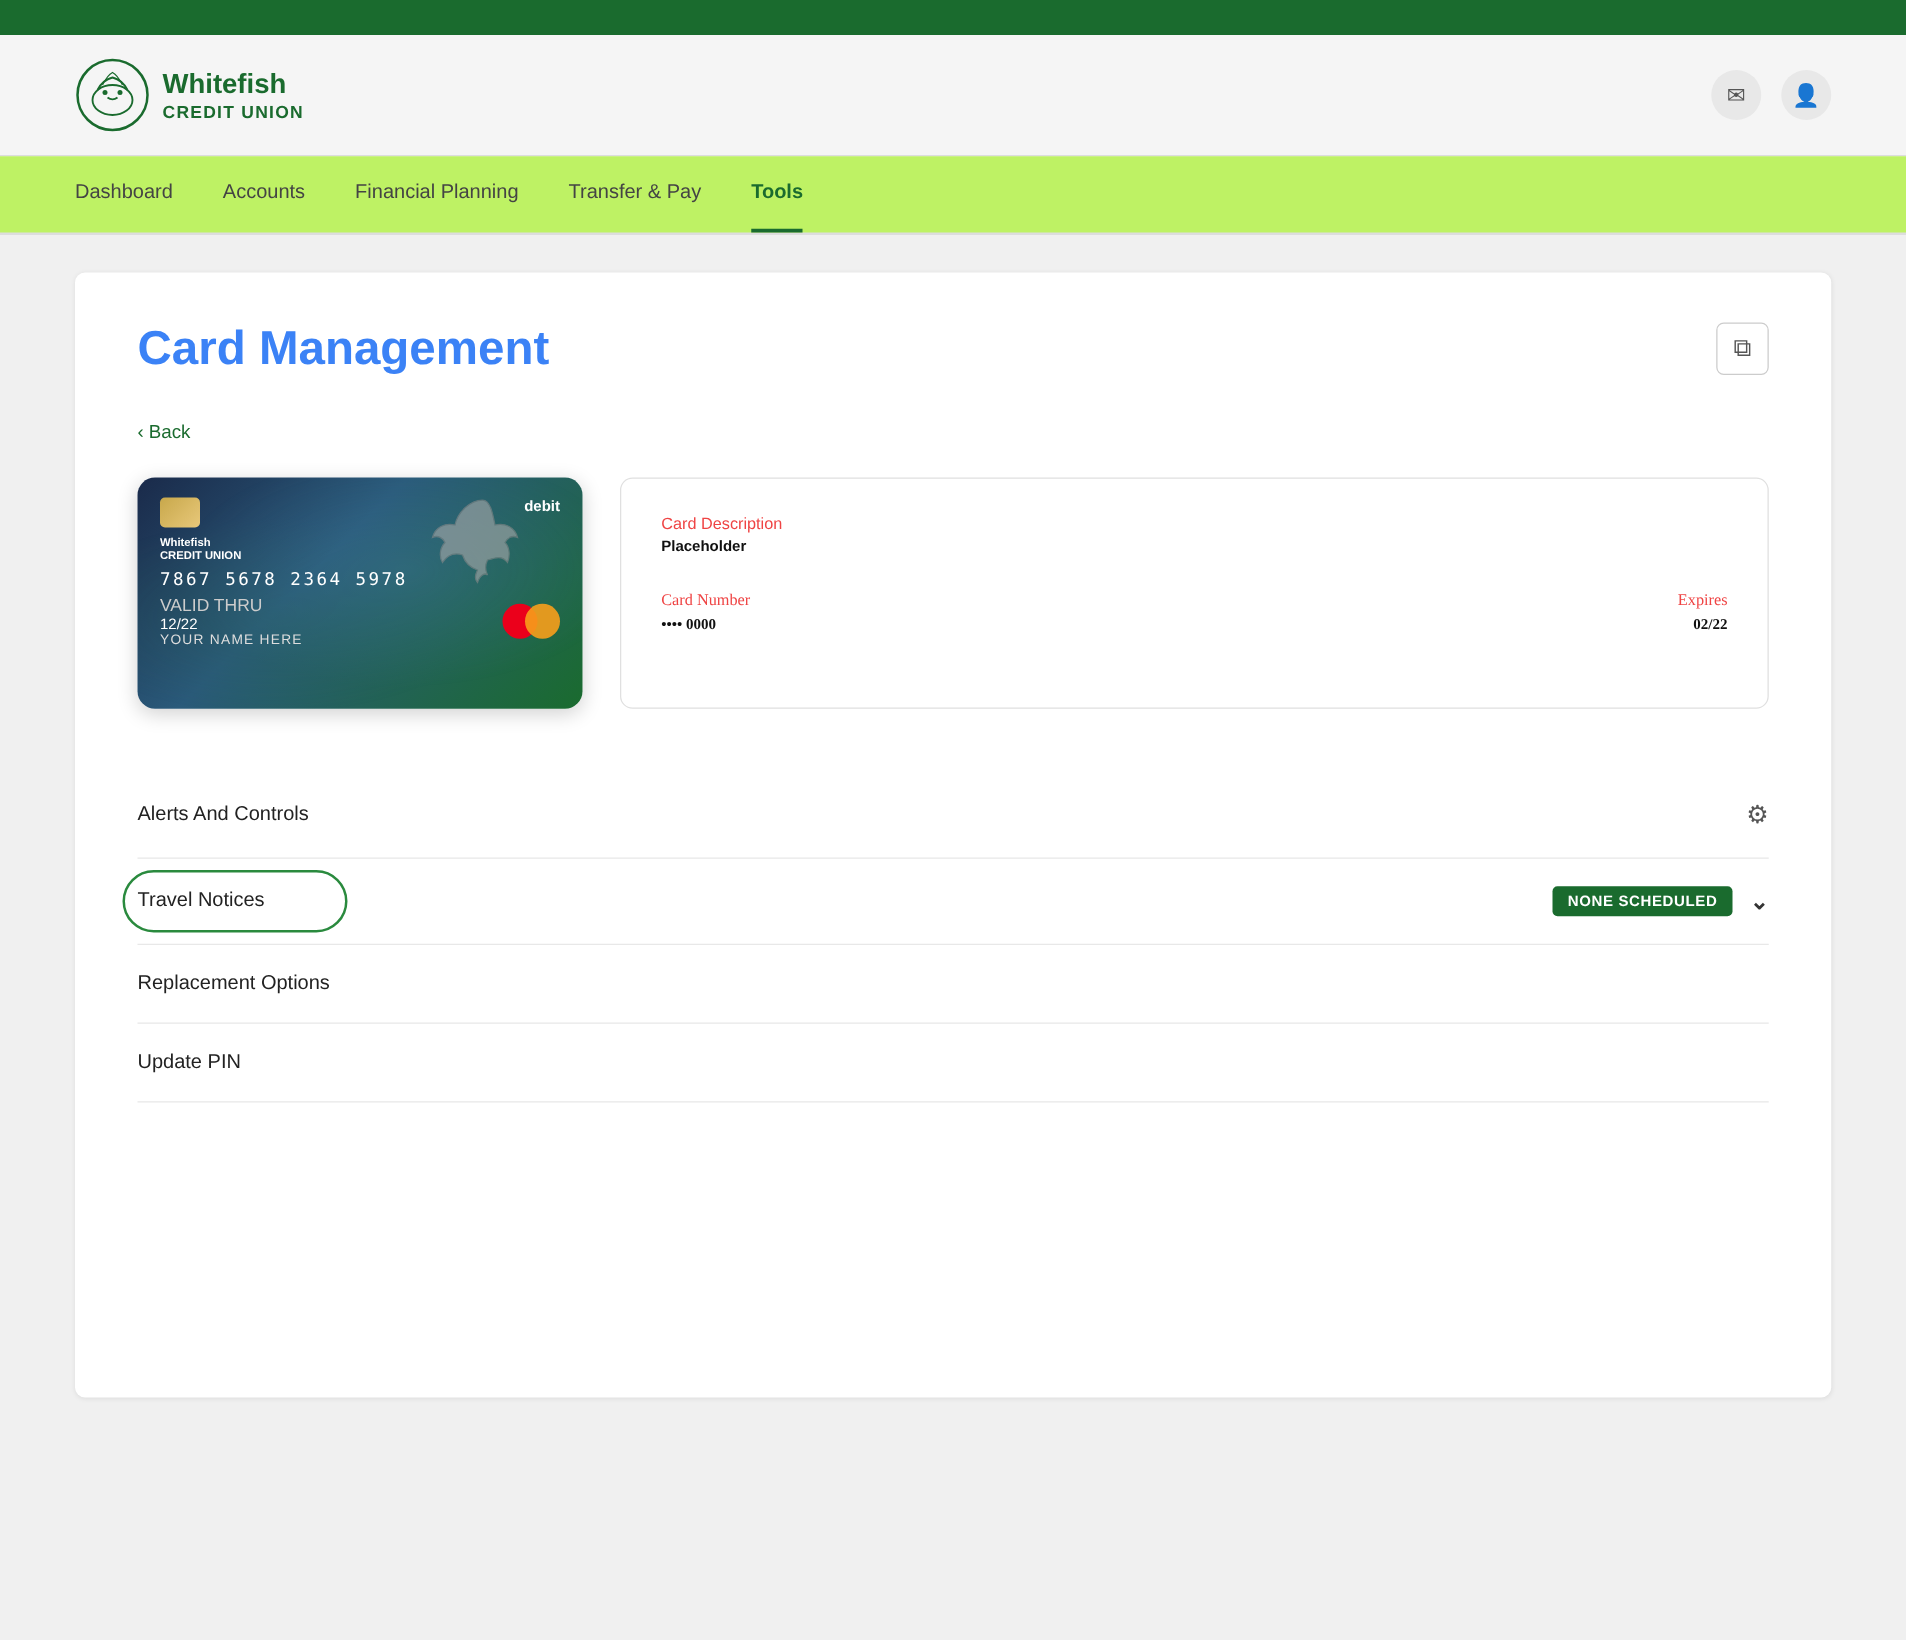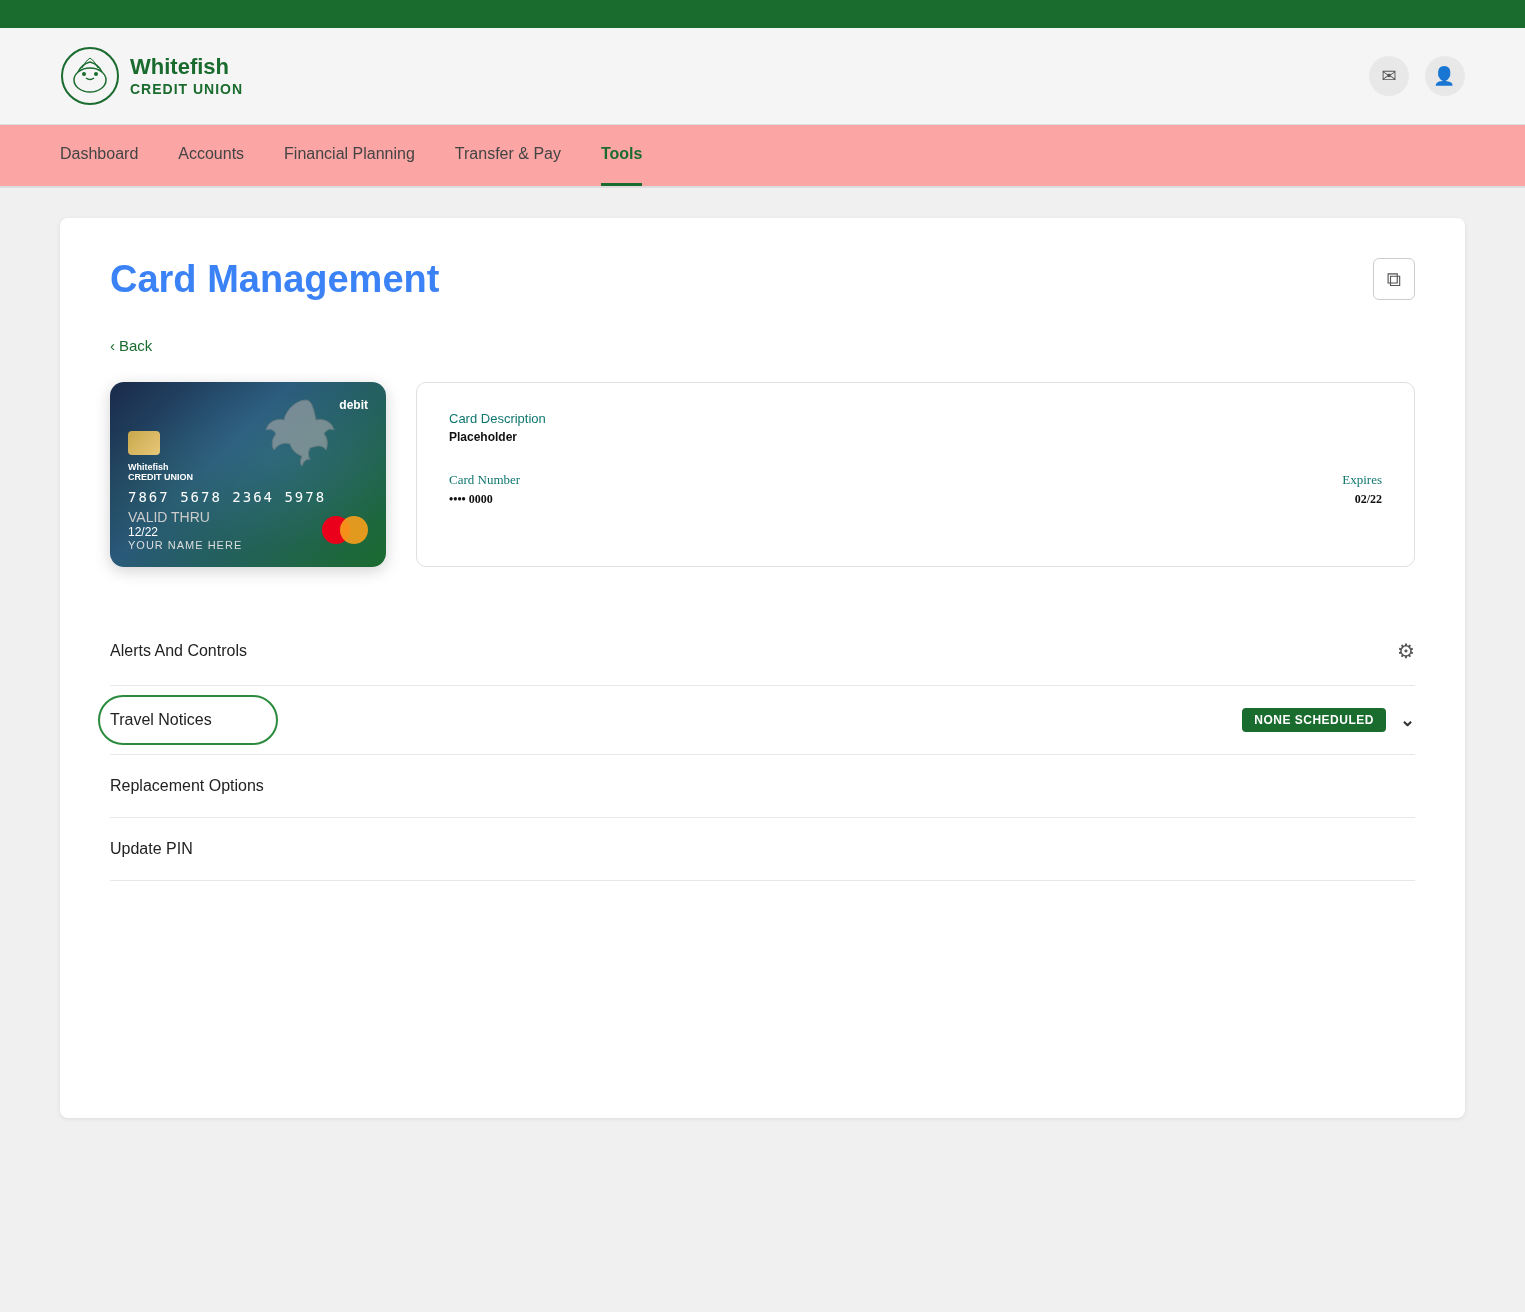--- a/index.html
+++ b/index.html
@@ -58,21 +58,21 @@
       cursor: pointer;
       display: flex;
       align-items: center;
       justify-content: center;
       color: #555;
       font-size: 18px;
     }
 
     
     .nav {
-      background: #fca5a5;
+      background: #bef264;
       display: flex;
       align-items: center;
       padding: 0 60px;
       border-bottom: 2px solid #ddd;
       gap: 40px;
     }
     .nav-item {
       padding: 20px 0;
       font-size: 16px;
       color: #444;
@@ -141,30 +141,30 @@
     }
 
     
     .card-section {
       display: flex;
       gap: 30px;
       margin-bottom: 50px;
       align-items: stretch;
     }
     .debit-card-visual {
-      width: 276px;
+      width: 356px;
       min-height: 185px;
       border-radius: 14px;
       overflow: hidden;
       box-shadow: 0 4px 16px rgba(0,0,0,0.18);
       background: linear-gradient(135deg, #1a2a4a 0%, #2a5a7a 40%, #1a6b2e 100%);
       position: relative;
       display: flex;
       flex-direction: column;
-      justify-content: flex-end;
+      justify-content: flex-start;
       padding: 16px 18px;
       flex-shrink: 0;
     }
     .card-watermark {
       position: absolute;
       top: 0; left: 0; right: 0; bottom: 0;
       opacity: 0.25;
       background: radial-gradient(ellipse at 60% 40%, #4a8aaa 0%, transparent 60%),
                   radial-gradient(ellipse at 30% 60%, #2a6b4e 0%, transparent 50%);
     }
@@ -258,21 +258,21 @@
       flex: 1;
       border: 1px solid #e0e0e0;
       border-radius: 10px;
       padding: 28px 32px;
       display: flex;
       flex-direction: column;
       gap: 28px;
     }
     .card-info-label {
       font-size: 13px;
-      color: #0f766e;
+      color: #ef4444;
       margin-bottom: 4px;
     }
     .card-info-value {
       font-size: 12px;
       font-weight: 700;
       color: #111;
     }
     .card-info-row {
       display: flex;
       justify-content: space-between;

